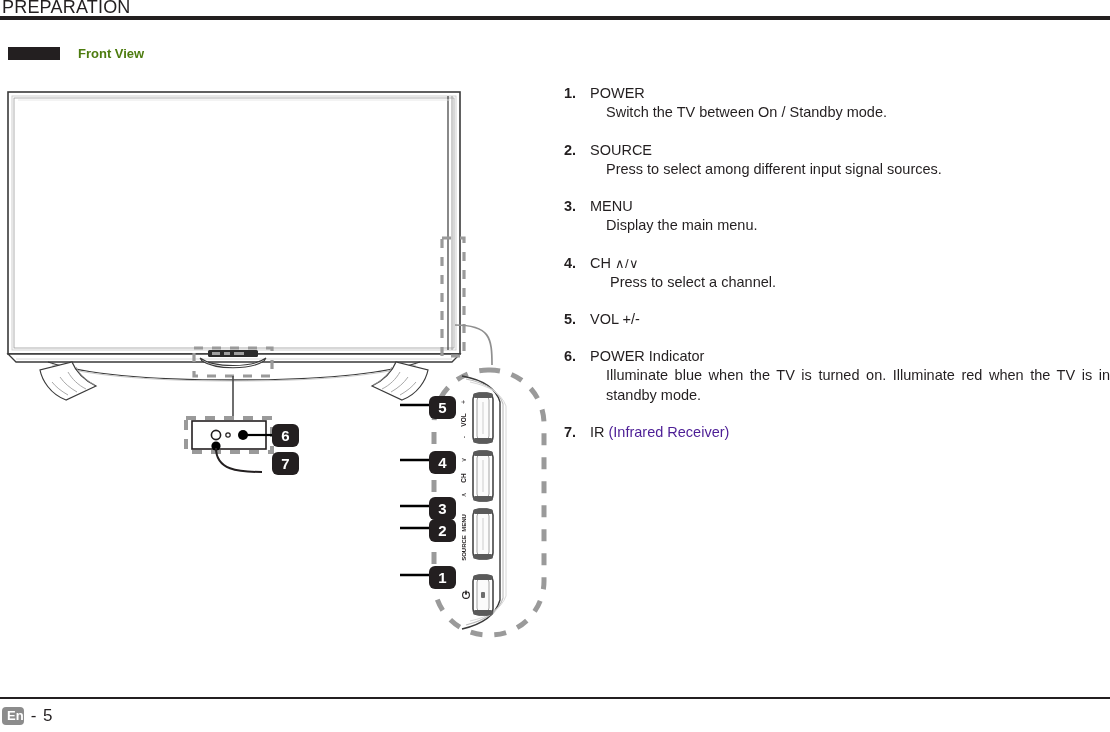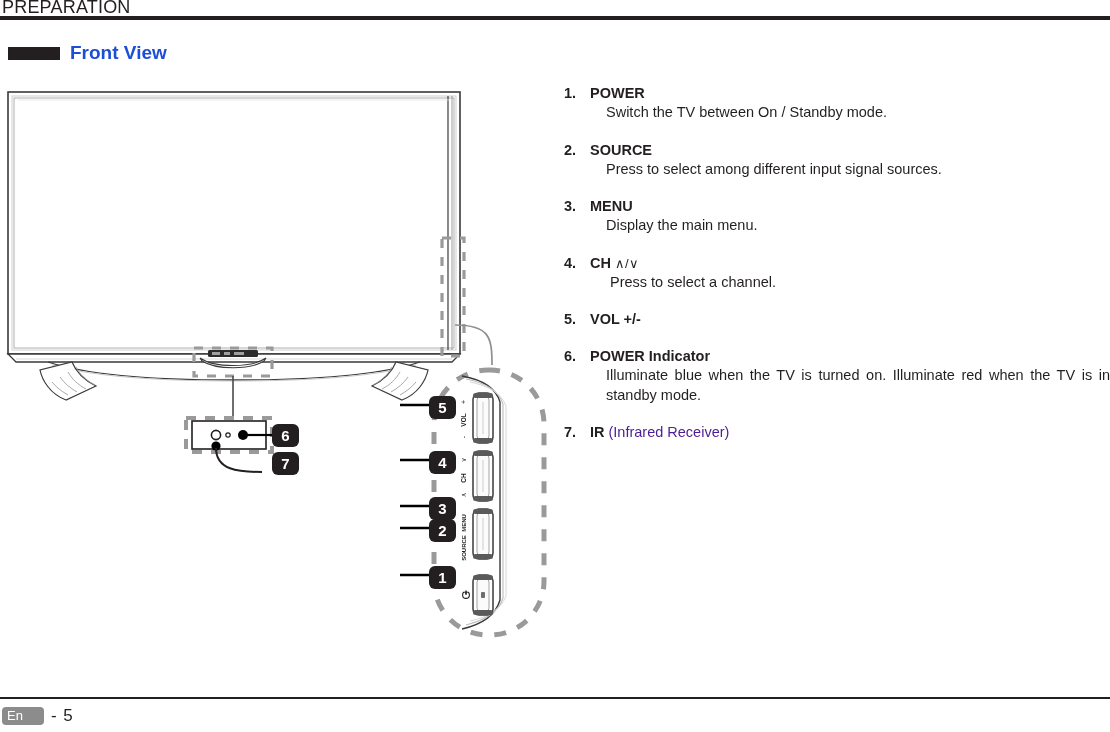--- a/index.html
+++ b/index.html
@@ -46,24 +46,24 @@
     display: flex;
     align-items: center;
   }
   .section-marker {
     width: 52px;
     height: 13px;
     background: #231f20;
     margin-left: 8px;
   }
   .section-title-text {
-    font-size: 19px;
+    font-size: 13px;
     font-weight: bold;
-    margin-left: 10px;
-    color: #1d4ed8;
+    margin-left: 18px;
+    color: #4d7c0f;
     white-space: nowrap;
   }
 
   
   .illustration {
     position: absolute;
     left: 0; top: 80px;
     width: 560px;
     height: 570px;
   }
@@ -86,21 +86,21 @@
     font-size: 14.5px;
     line-height: 19px;
   }
   .desc-num {
     font-weight: bold;
     width: 26px;
     flex: 0 0 26px;
     color: #231f20;
   }
   .desc-title {
-    font-weight: bold;
+    font-weight: normal;
     color: #231f20;
     white-space: nowrap;
   }
   .desc-title-suffix {
     font-weight: normal;
     color: #4c1d95;
     padding-left: 4px;
   }
   .desc-body {
     margin-left: 42px;
@@ -128,23 +128,23 @@
   .footer {
     position: absolute;
     left: 2px; top: 706px;
     display: flex;
     align-items: center;
   }
   .lang-badge {
     background: #8c8c8c;
     color: #ffffff;
     font-size: 13px;
-    font-weight: 400;
+    font-weight: 700;
     border-radius: 4px;
-    padding: 1px 21px 2px 5px;
+    padding: 1px 0 2px 5px;
     line-height: 15px;
   }
   .page-num {
     font-size: 17px;
     color: #231f20;
     margin-left: 7px;
     letter-spacing: 1px;
   }
 </style>
 </head>

